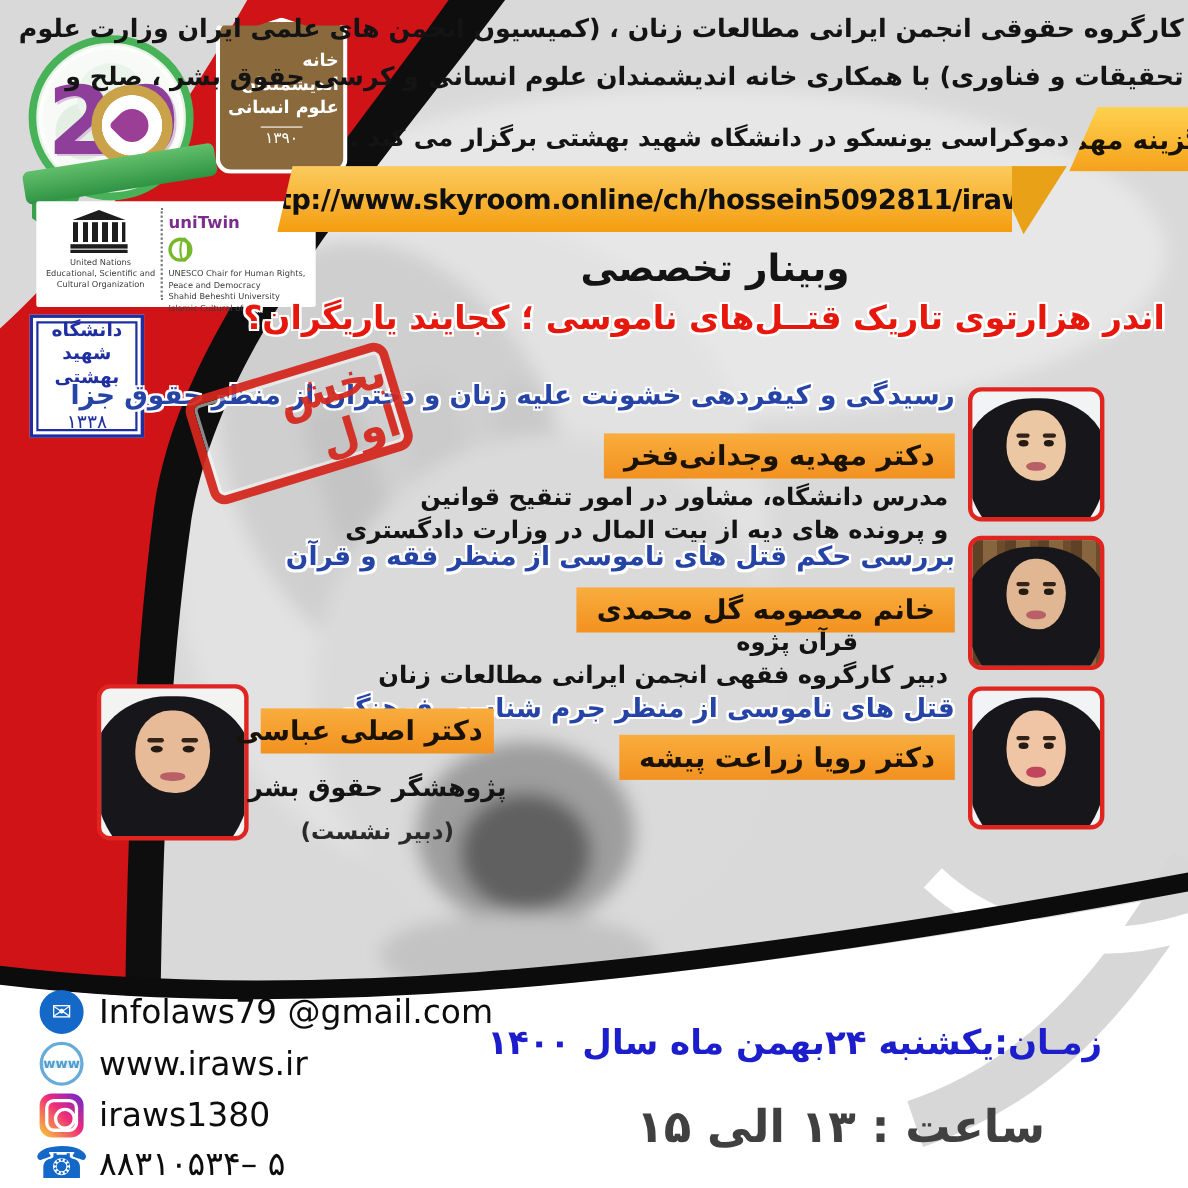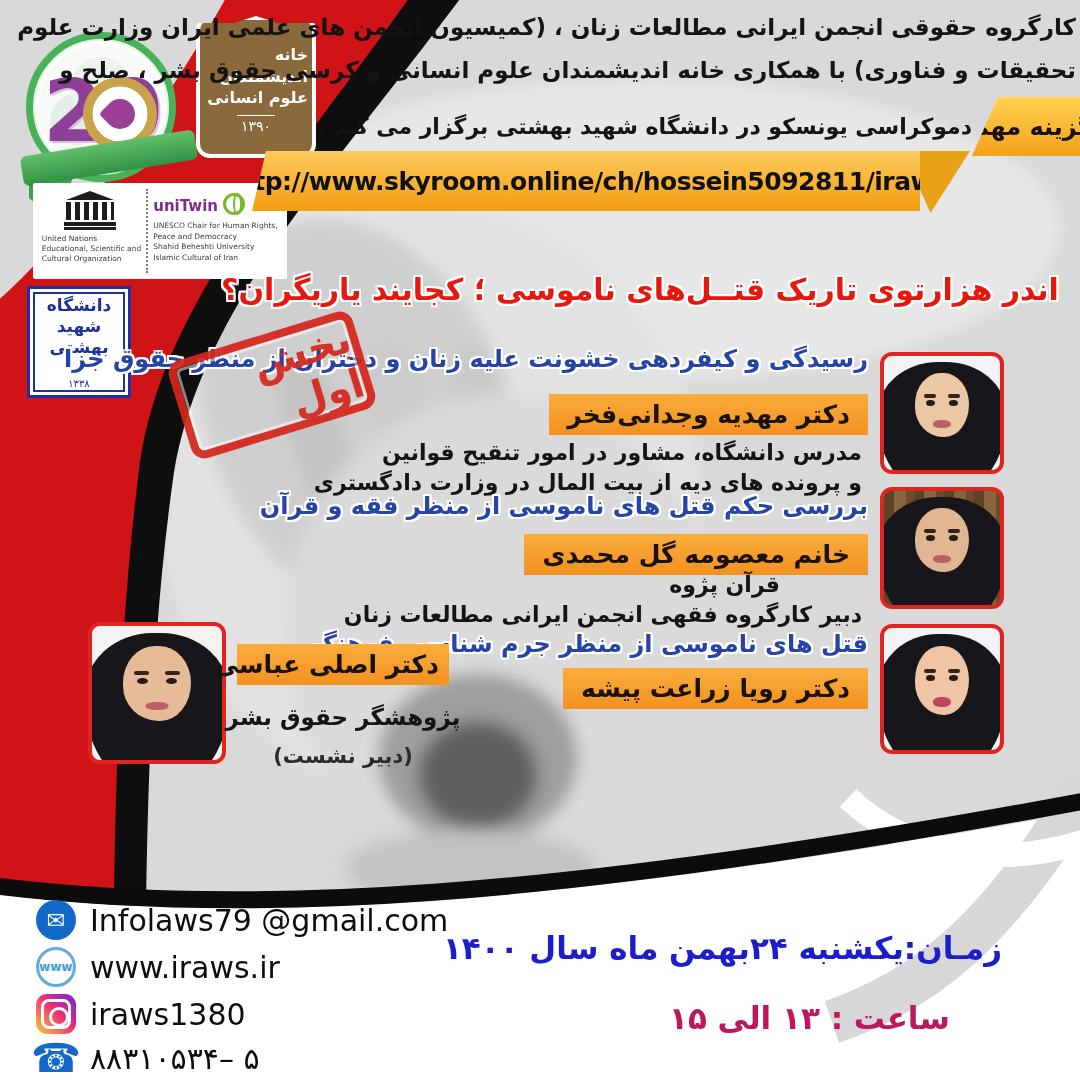--- a/index.html
+++ b/index.html
@@ -98,49 +98,49 @@
               padding:2px 4px 0;direction:rtl;}
   .unesco-card{position:absolute;left:33px;top:183px;width:254px;height:96px;background:#fff;z-index:5;
                display:flex;align-items:stretch;padding:6px;border-radius:2px;}
   .un-left{flex:1;display:flex;flex-direction:column;align-items:center;justify-content:flex-start;}
   .temple{width:52px;margin-top:2px;}
   .temple-roof{width:0;height:0;margin:0 auto;border-left:24px solid transparent;
                border-right:24px solid transparent;border-bottom:9px solid #1d1d1d;}
   .temple-cols{height:18px;margin:2px 2px;background:repeating-linear-gradient(90deg,#1d1d1d 0 5px,#fff 5px 9px);}
   .temple-base{height:4px;background:#1d1d1d;margin:0 0 1px;}
   .temple-base2{height:3px;background:#1d1d1d;}
-  .un-small{font-size:7.5px;color:#3c3c3c;text-align:left;line-height:1.35;margin-top:4px;align-self:flex-end;}
+  .un-small{font-size:7.5px;color:#3c3c3c;text-align:center;line-height:1.35;margin-top:4px;align-self:flex-end;}
   .un-div{width:0;border-left:2px dotted #777;margin:0 5px;}
   .un-right{flex:1.25;display:flex;flex-direction:column;}
-  .unitwin{display:flex;align-items:flex-end;gap:5px;margin-top:4px;}
+  .unitwin{display:flex;align-items:flex-start;gap:5px;margin-top:4px;flex-direction:column;}
   .unitwin-txt{color:#7b2d8e;font-weight:bold;font-size:15px;}
   .globe-g{width:22px;height:22px;border-radius:50%;border:3px solid #76b82a;position:relative;}
   .globe-g::before{content:"";position:absolute;left:45%;top:-3px;bottom:-3px;width:30%;
                    border:2px solid #76b82a;border-radius:50%;}
   .un-small2{font-size:7.5px;color:#3c3c3c;text-align:left;line-height:1.4;margin-top:6px;}
   .sbu-logo{position:absolute;left:27px;top:286px;width:104px;height:112px;background:#fff;z-index:5;
             border:3px solid #1f2fa0;box-shadow:inset 0 0 0 3px #fff,inset 0 0 0 5px #1f2fa0;
             display:flex;flex-direction:column;align-items:center;justify-content:center;padding:8px;}
   .sbu-name{color:#1f2fa0;font-weight:bold;font-size:17px;line-height:1.25;text-align:center;direction:rtl;}
-  .sbu-year{color:#1f2fa0;font-size:10px;margin-top:20px;letter-spacing:2px;}
+  .sbu-year{color:#1f2fa0;font-size:17px;margin-top:20px;letter-spacing:2px;}
   
   .contact{position:absolute;left:36px;display:flex;align-items:center;gap:14px;z-index:6;}
   .contact .txt{font-size:30px;color:#0d0d0d;font-weight:500;}
   .ci{width:40px;height:40px;flex:0 0 auto;display:flex;align-items:center;justify-content:center;}
   .ci-mail{background:#1468c8;border-radius:50%;color:#fff;font-size:22px;}
   .ci-globe{border:3px solid #67abd9;border-radius:50%;color:#4e9ccc;font-size:12px;font-weight:bold;
             background:linear-gradient(180deg,transparent 42%,#dceefb 42% 62%,transparent 62%);}
   .ci-insta{background:linear-gradient(45deg,#f9ce34,#ee2a7b 55%,#6228d7);border-radius:11px;position:relative;}
   .ci-insta::before{content:"";position:absolute;inset:5px;border:3px solid #fff;border-radius:8px;}
   .ci-insta::after{content:"";position:absolute;left:13px;top:13px;width:14px;height:14px;border:3px solid #fff;border-radius:50%;}
   .ci-phone{color:#1468c8;font-size:40px;}
   .sched-date{position:absolute;right:78px;top:930px;direction:rtl;font-weight:bold;font-size:31px;
               color:#1c1ecb;z-index:6;white-space:nowrap;}
-  .sched-time{position:absolute;right:130px;top:1000px;direction:rtl;font-weight:bold;font-size:31px;
-              color:#be185d;z-index:6;white-space:nowrap;}
+  .sched-time{position:absolute;right:130px;top:1000px;direction:rtl;font-weight:bold;font-size:41px;
+              color:#404040;z-index:6;white-space:nowrap;}
 </style>
 </head>
 <body>
 
 <div class="canvas">
 
   <svg class="bgsvg" width="1080" height="1080" viewBox="0 0 1080 1080" aria-hidden="true">
     <defs>
       <filter id="soft" x="-30%" y="-30%" width="160%" height="160%">
         <feGaussianBlur stdDeviation="8"></feGaussianBlur>
@@ -224,20 +224,21 @@
   <div class="line3-row">
     <div class="line3-txt">دموکراسی یونسکو در دانشگاه شهید بهشتی برگزار می کند .</div>
     <div class="guest-label">لینک ورود با (گزینه مهمان)</div>
   </div>
 
   <div class="url-fold"></div>
   <div class="url-banner">
     <span class="url-text">http://www.skyroom.online/ch/hossein5092811/iraws</span>
   </div>
 
+  <div class="kicker">وبینار تخصصی</div>
   <div class="main-title halo">اندر هزارتوی تاریک قتــل‌های ناموسی ؛ کجایند یاریگران؟</div>
   <div class="stamp">
     <span>بخش اول</span>
   </div>
 
   <div class="topic halo" style="top:345px">رسیدگی و کیفردهی خشونت علیه زنان و دختران از منظر حقوق جزا</div>
   <div class="photo" style="top:352px;height:122px">
     <div class="ph-hijab"></div>
     <div class="ph-face">
       <span class="brow b-l"></span>

